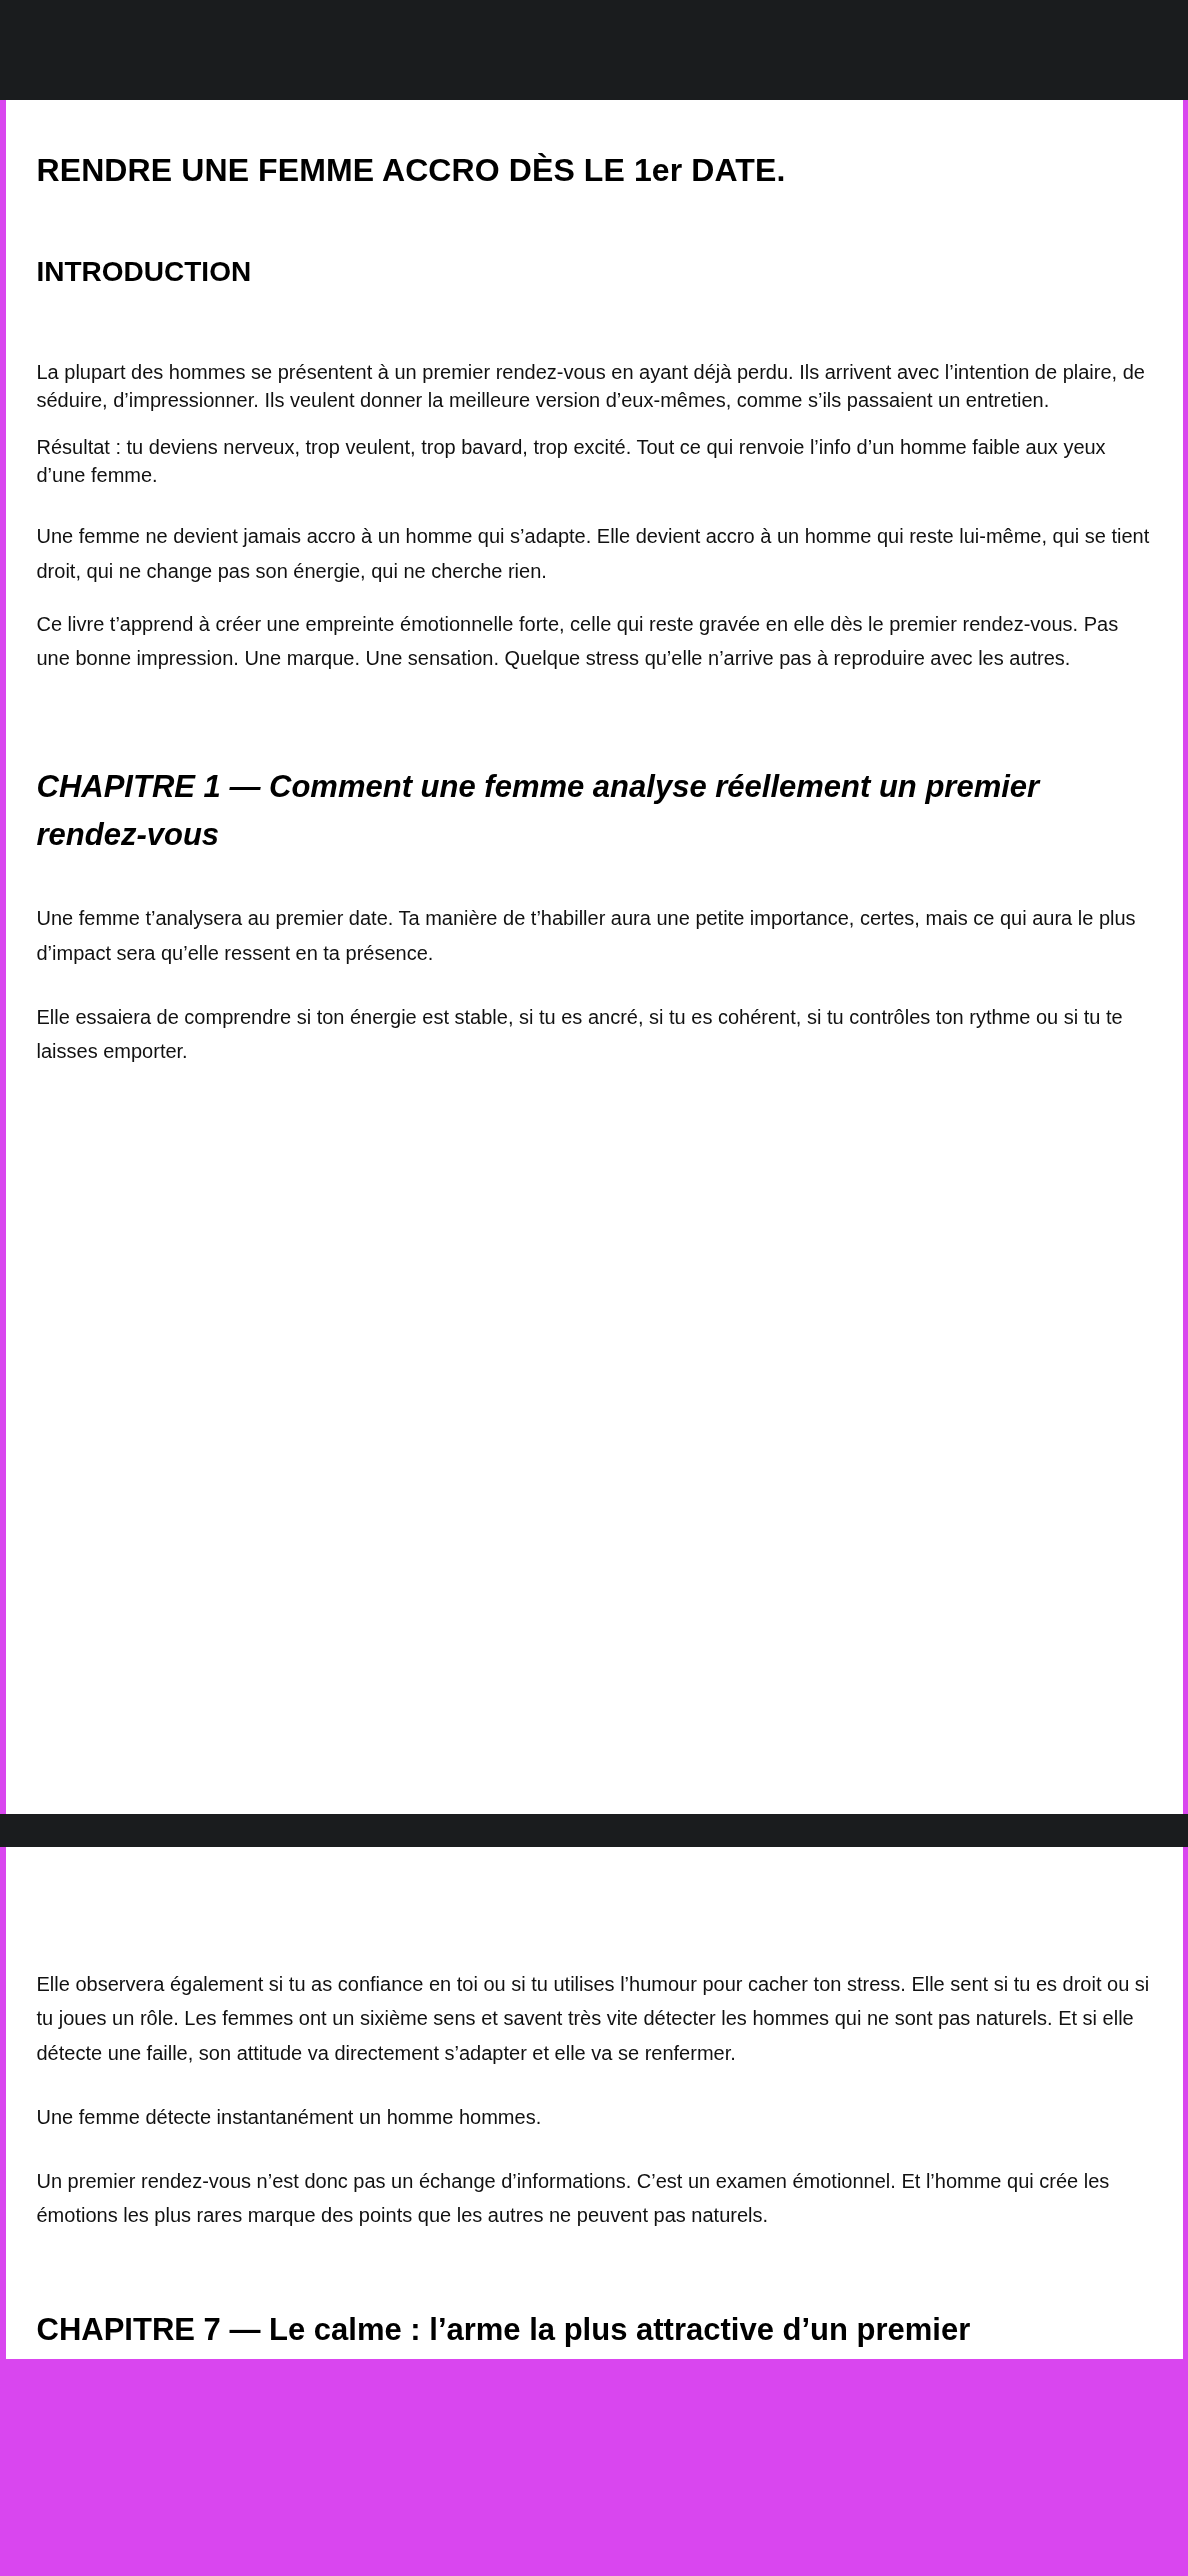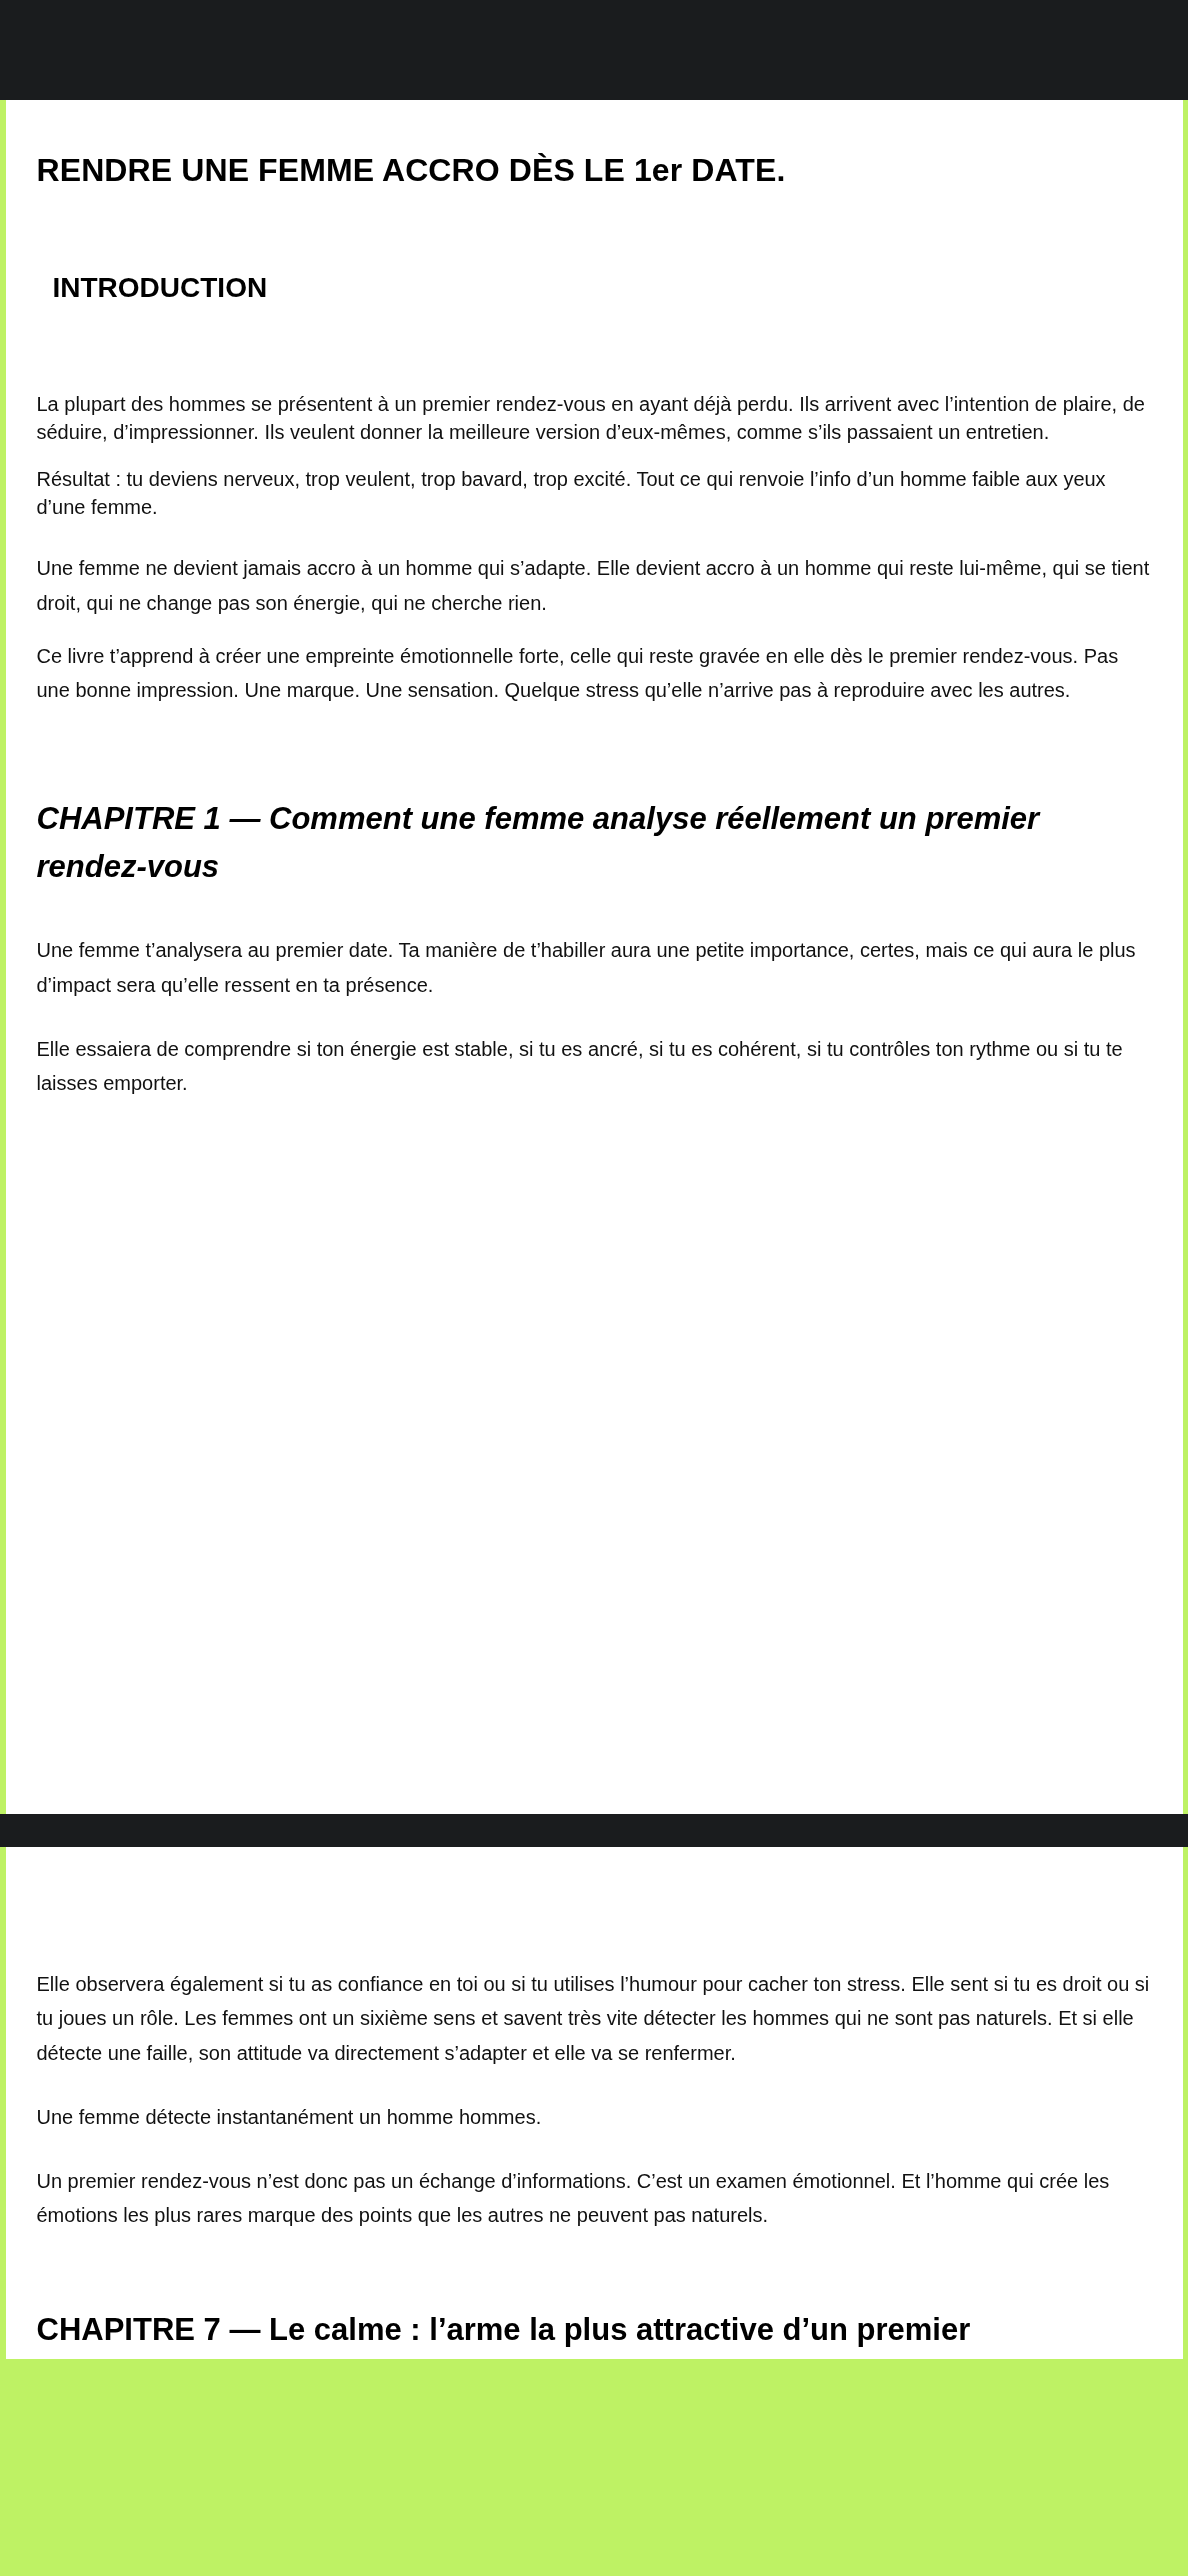--- a/index.html
+++ b/index.html
@@ -12,21 +12,21 @@
     height: 2576px;
     overflow: hidden;
     font-family: "Liberation Sans Narrow", "Liberation Sans", sans-serif;
     -webkit-font-smoothing: antialiased;
   }
 
   .viewer {
     position: relative;
     width: 1188px;
     height: 2576px;
-    background: #bef264;
+    background: #d946ef;
   }
 
   
   .top-gap {
     height: 100px;
     background: #1a1c1e;
   }
 
   .page {
     position: relative;
@@ -57,21 +57,21 @@
     line-height: 1.25;
     margin: 0;
     padding-top: 5.5px;
   }
 
   .sec-heading {
     font-size: 28px;
     font-weight: bold;
     color: #000000;
     line-height: 1.3;
-    margin: 16px;
+    margin: 0;
     padding-top: 64px;
   }
 
   .chap-heading {
     font-size: 31px;
     font-weight: bold;
     color: #000000;
     line-height: 1.55;
     margin: 0;
     max-width: 1041px;

